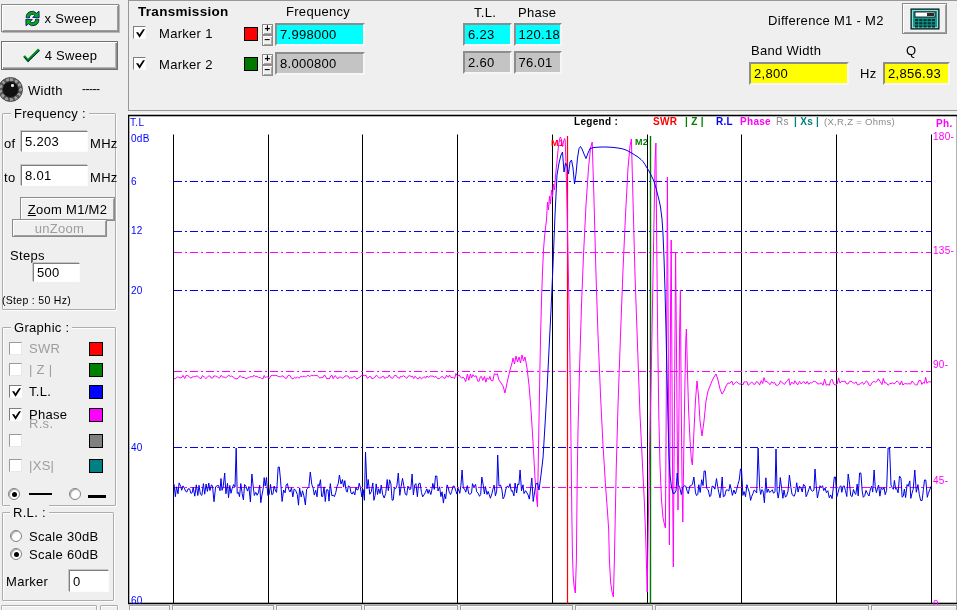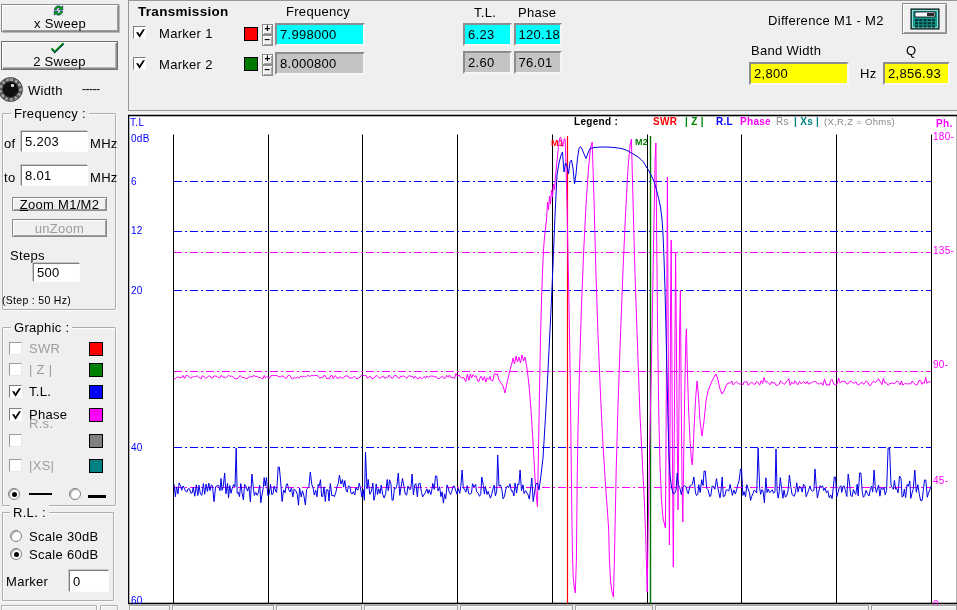--- a/index.html
+++ b/index.html
@@ -1,19 +1,19 @@
 <!DOCTYPE html>
 <html><head><meta charset="utf-8"><style>
 * { margin:0; padding:0; box-sizing:border-box; }
 html,body { width:957px; height:610px; background:#efefef; overflow:hidden;
   font-family:"Liberation Sans",sans-serif; font-size:13px; color:#000; letter-spacing:0.3px; }
 .abs { position:absolute; }
 .btn { position:absolute; background:#f0f0f0; border:1px solid #8b8b8b;
   box-shadow: inset 1px 1px 0 #ffffff, inset -1px -1px 0 #a0a0a0;
-  display:flex; align-items:center; justify-content:center;flex-direction:column; }
+  display:flex; align-items:center; justify-content:center; }
 .gb { position:absolute; border:1px solid #adadad; border-radius:1px;
   box-shadow: inset 1px 1px 0 #fdfdfd, 1px 1px 0 #fdfdfd; }
 .edit { position:absolute; background:#fff;
   border-top:1.5px solid #7e7e7e; border-left:1.5px solid #7e7e7e;
   border-bottom:1.5px solid #fcfcfc; border-right:1.5px solid #fcfcfc;
   box-shadow: -1px -1px 0 #c7c7c7; padding-left:3px; display:flex; align-items:center; }
 .fld { position:absolute; border-top:2px solid #8d8d8d; border-left:2px solid #8d8d8d;
   border-bottom:2px solid #f6f6f6; border-right:2px solid #f6f6f6;
   padding-left:3px; display:flex; align-items:center; font-size:13px;text-align:right; }
 .cb { position:absolute; width:13px; height:13px; background:#fff;
@@ -37,39 +37,39 @@
   <path d="M2.2 7.8 A6 6 0 0 1 12.6 3.2 L15 1.2 L15.2 7.6 L8.6 7.4 L11 5.4 A3.2 3.2 0 0 0 5.4 7.9 Z" fill="#00b000" stroke="#000080" stroke-width="0.8"></path>
   <path d="M14.8 9.2 A6 6 0 0 1 4.4 13.8 L2 15.8 L1.8 9.4 L8.4 9.6 L6 11.6 A3.2 3.2 0 0 0 11.6 9.1 Z" fill="#00b000" stroke="#000080" stroke-width="0.8"></path>
  </svg>
  <span>x Sweep</span>
 </div>
 <div class="btn" style="left:1px;top:41px;width:117px;height:29px;border:1px solid #6f6f6f;box-shadow:inset 1px 1px 0 #fff, inset -1px -1px 0 #8d8d8d, inset -2px -2px 0 #b5b5b5">
  <svg width="19" height="15" viewBox="0 0 19 15" style="margin-right:4px">
   <path d="M2 8 L6 12.5 L17 1.5" fill="none" stroke="#009000" stroke-width="2.6"></path>
   <path d="M2.6 9.4 L6 13.4 L17.6 2.6" fill="none" stroke="#0000a0" stroke-width="0.9"></path>
  </svg>
- <span>2 Sweep</span>
+ <span>4 Sweep</span>
 </div>
 <div class="abs" style="left:-2px;top:77px;width:25px;height:25px;border-radius:50%;
   background:#909090;border:1.5px solid #4e4e4e;
   background-image:repeating-conic-gradient(#9a9a9a 0 14deg, #5c5c5c 14deg 28deg)"></div>
 <div class="abs" style="left:2px;top:81px;width:17px;height:17px;border-radius:50%;background:#101010;border:1px solid #333"></div>
 <div class="abs" style="left:11px;top:84px;width:2.5px;height:2.5px;border-radius:50%;background:#e8e8e8"></div>
 <div class="abs" style="left:28px;top:83px">Width</div>
 <div class="abs" style="left:82px;top:82px;letter-spacing:-0.5px;font-size:12px">-----</div>
 
 <div class="gb" style="left:2px;top:113px;width:114px;height:197px"></div>
 <div class="abs" style="left:11px;top:106px;background:#efefef;padding:0 3px">Frequency :</div>
 <div class="abs" style="left:4px;top:136px">of</div>
 <div class="edit" style="left:21px;top:131px;width:67px;height:21px">5.203</div>
 <div class="abs" style="left:90px;top:136px">MHz</div>
 <div class="abs" style="left:4px;top:170px">to</div>
 <div class="edit" style="left:21px;top:165px;width:67px;height:21px">8.01</div>
 <div class="abs" style="left:90px;top:170px">MHz</div>
-<div class="btn" style="left:12px;top:197px;width:95px;height:14px">
+<div class="btn" style="left:20px;top:197px;width:95px;height:24px">
     <span><u>Z</u>oom M1/M2</span>
   </div>
 <div class="btn" style="left:12px;top:219px;width:95px;height:18px">
     <span class="gray">unZoom</span>
   </div>
 <div class="abs" style="left:10px;top:248px">Steps</div>
 <div class="edit" style="left:33px;top:263px;width:47px;height:19px">500</div>
 <div class="abs" style="left:2px;top:294px;font-size:10.5px">(Step : 50 Hz)</div>
 
 <div class="gb" style="left:2px;top:327px;width:114px;height:179px"></div>

